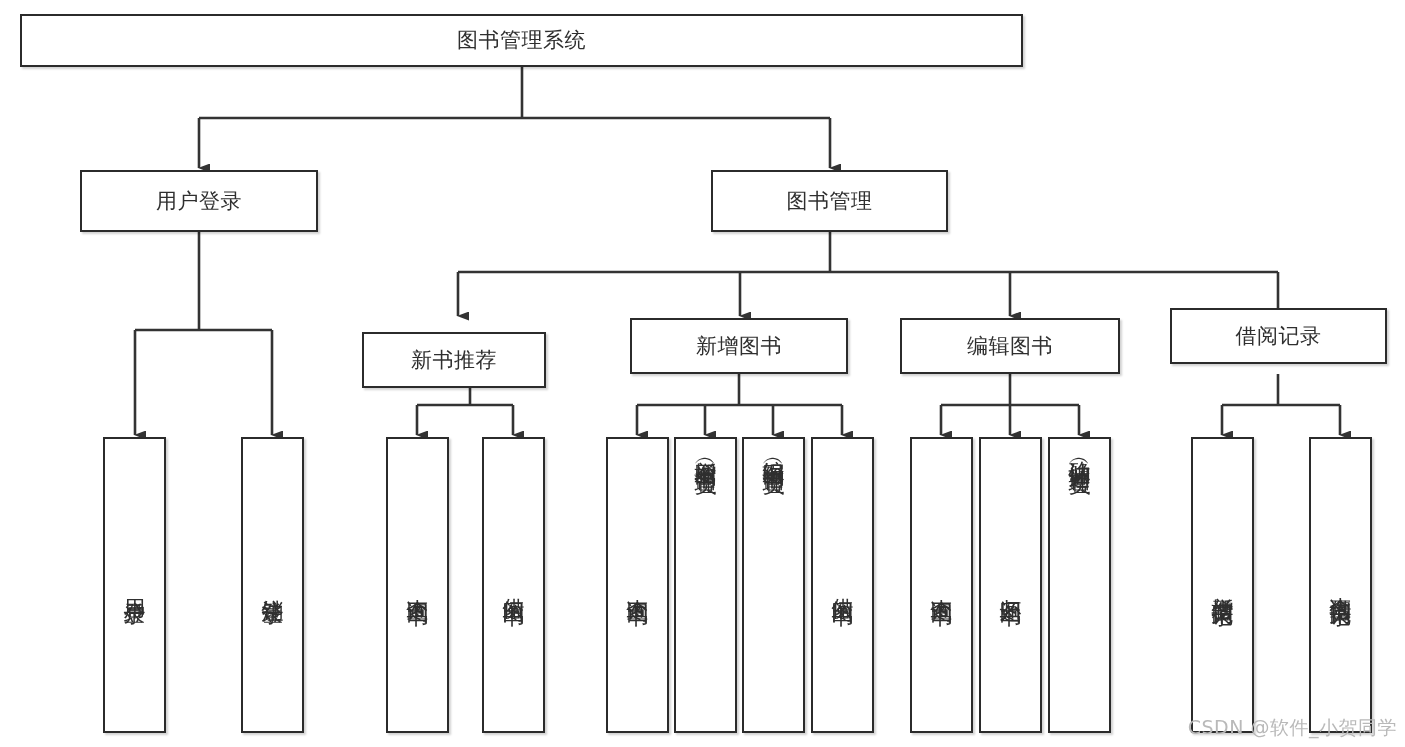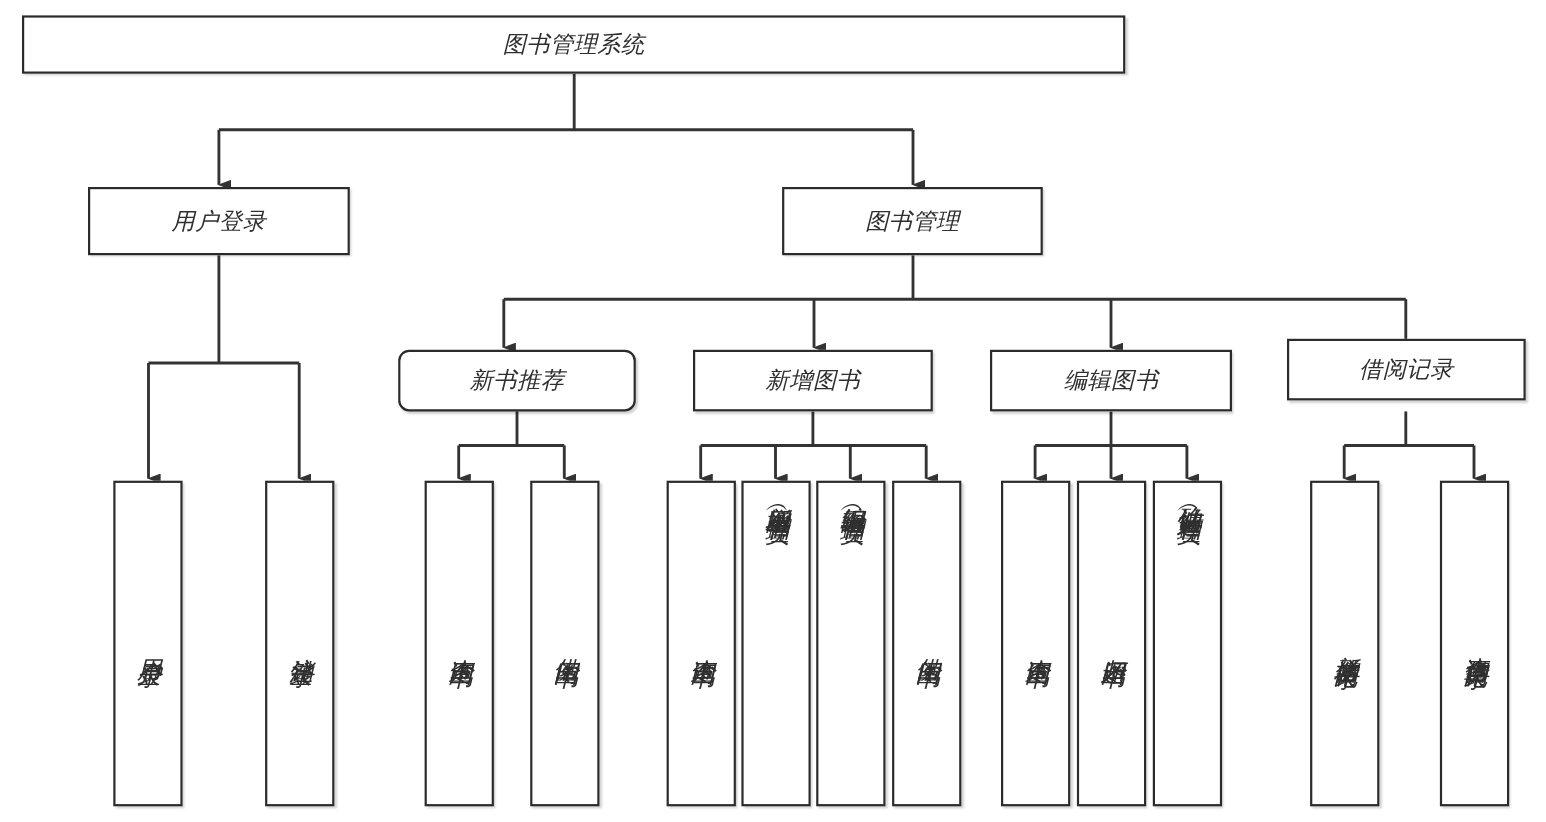--- a/index.html
+++ b/index.html
@@ -31,21 +31,20 @@
     align-items: center;
     justify-content: center;
   }
   .node-label {
     color: #2f2f2f;
     font-size: 21px;
     line-height: 1.15;
     letter-spacing: 0.5px;
     white-space: nowrap;
     text-align: center;
-    font-style: italic;
   }
   .node-label.vertical {
     writing-mode: vertical-rl;
     text-orientation: upright;
     font-size: 22px;
     letter-spacing: 2px;
     line-height: 1;
   }
   .node-box.leaf {
     align-items: flex-start;
@@ -134,21 +133,21 @@
     <span class="node-label">图书管理系统</span>
   </div>
 
   <div class="node-box" style="left:80px; top:170px; width:238px; height:62px;">
     <span class="node-label">用户登录</span>
   </div>
   <div class="node-box" style="left:711px; top:170px; width:237px; height:62px;justify-content:center;">
     <span class="node-label">图书管理</span>
   </div>
 
-  <div class="node-box" style="left:362px; top:318px; width:216px; height:56px;border-radius:10px;">
+  <div class="node-box" style="left:362px; top:332px; width:184px; height:56px;">
     <span class="node-label">新书推荐</span>
   </div>
   <div class="node-box" style="left:630px; top:318px; width:218px; height:56px;">
     <span class="node-label">新增图书</span>
   </div>
   <div class="node-box" style="left:900px; top:318px; width:220px; height:56px;">
     <span class="node-label">编辑图书</span>
   </div>
   <div class="node-box" style="left:1170px; top:308px; width:217px; height:56px;">
     <span class="node-label">借阅记录</span>
@@ -191,13 +190,14 @@
     <span class="node-label vertical">确认归还（管理员）</span>
   </div>
 
   <div class="node-box leaf centered" style="left:1191px; top:437px; width:63px; height:296px;">
     <span class="node-label vertical">新增借阅记录</span>
   </div>
   <div class="node-box leaf centered" style="left:1309px; top:437px; width:63px; height:296px;">
     <span class="node-label vertical">查询借阅记录</span>
   </div>
 
+  <div class="watermark">CSDN @软件_小贺同学</div>
 </div>
 
 </body></html>

